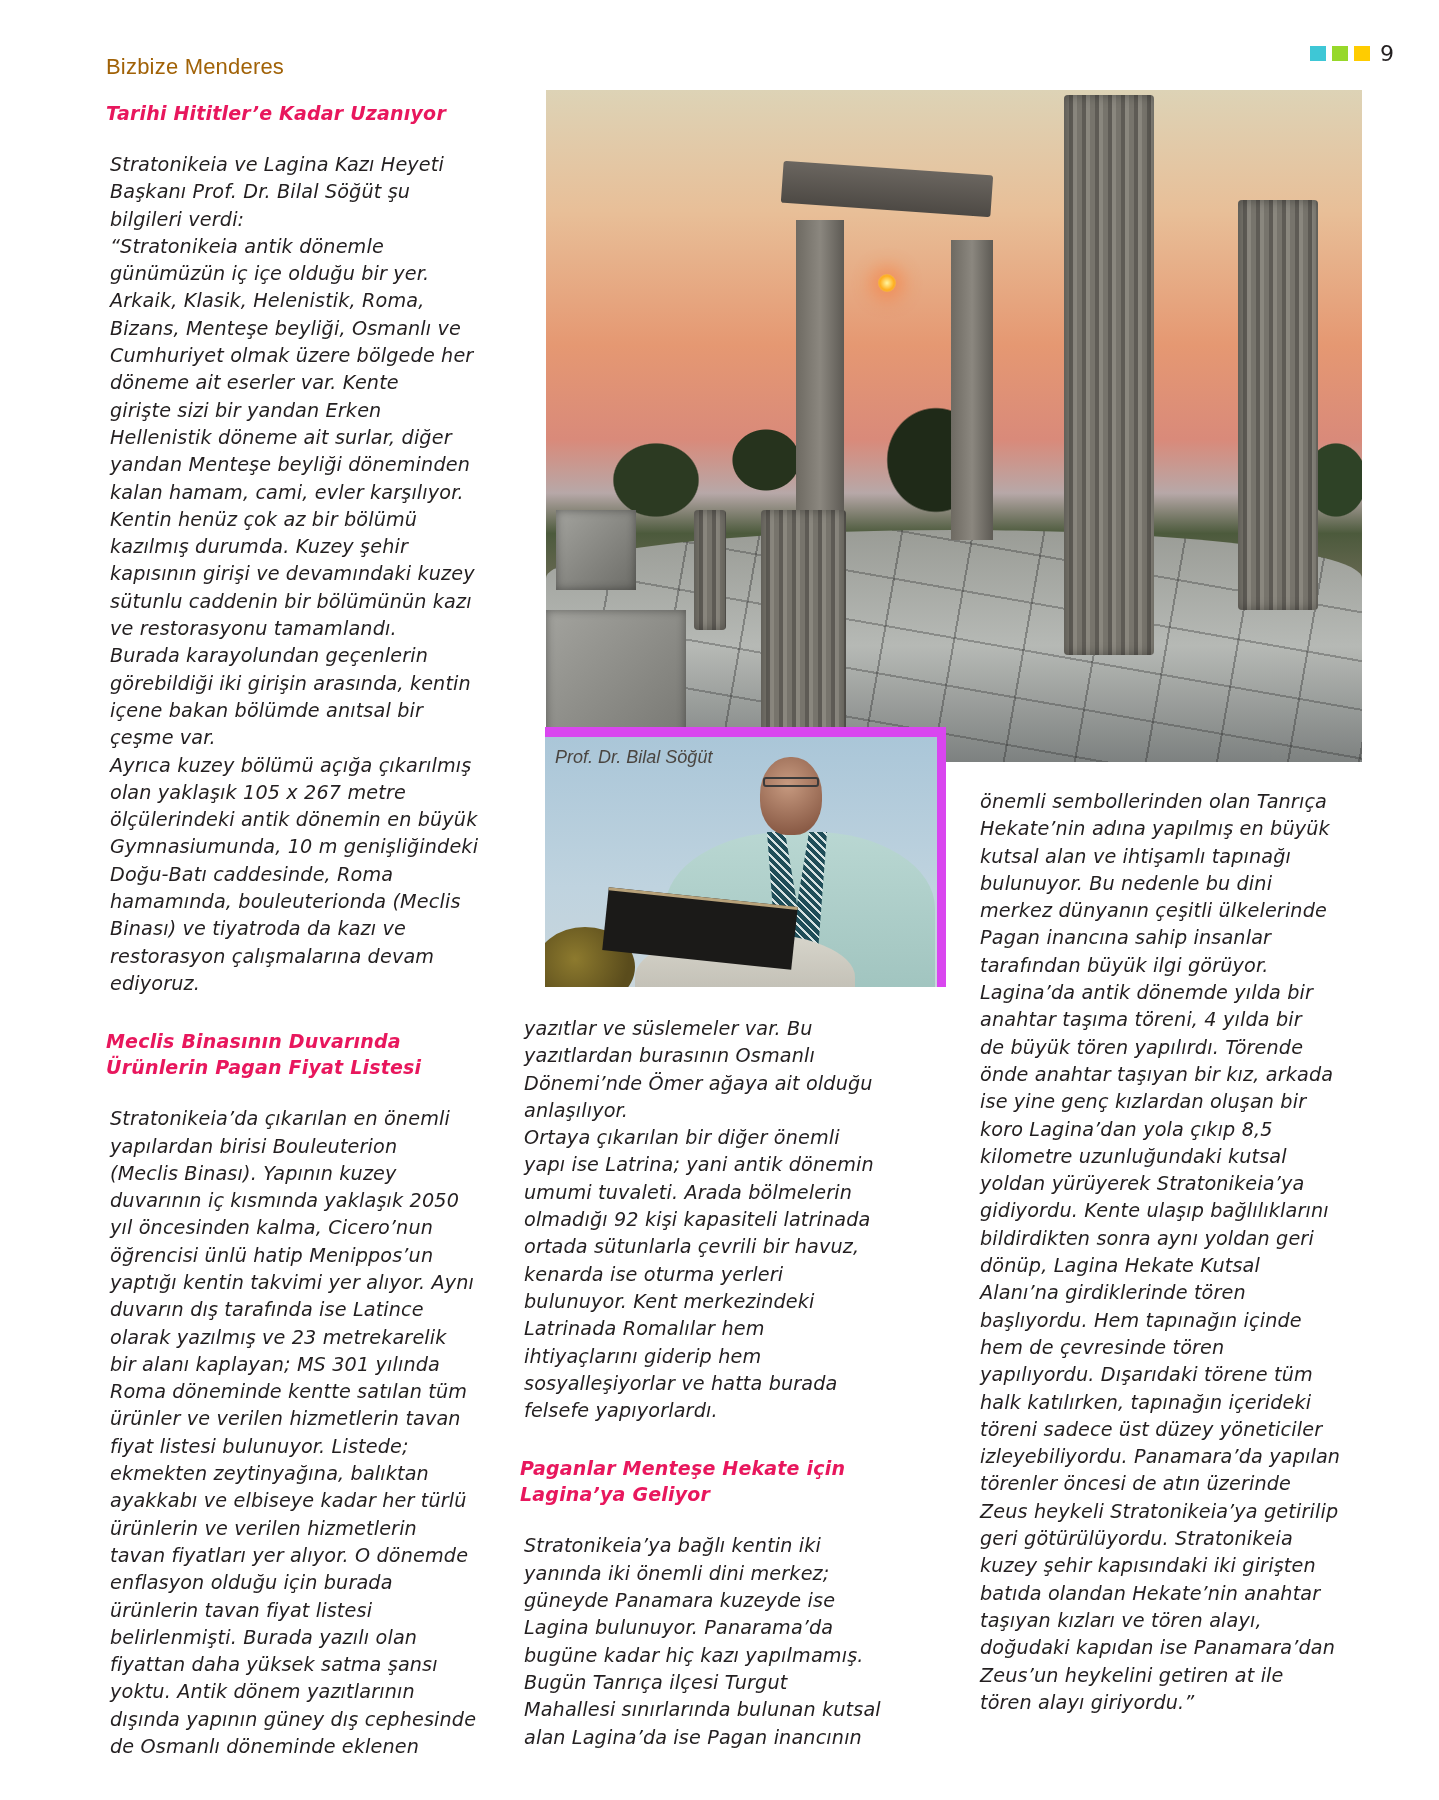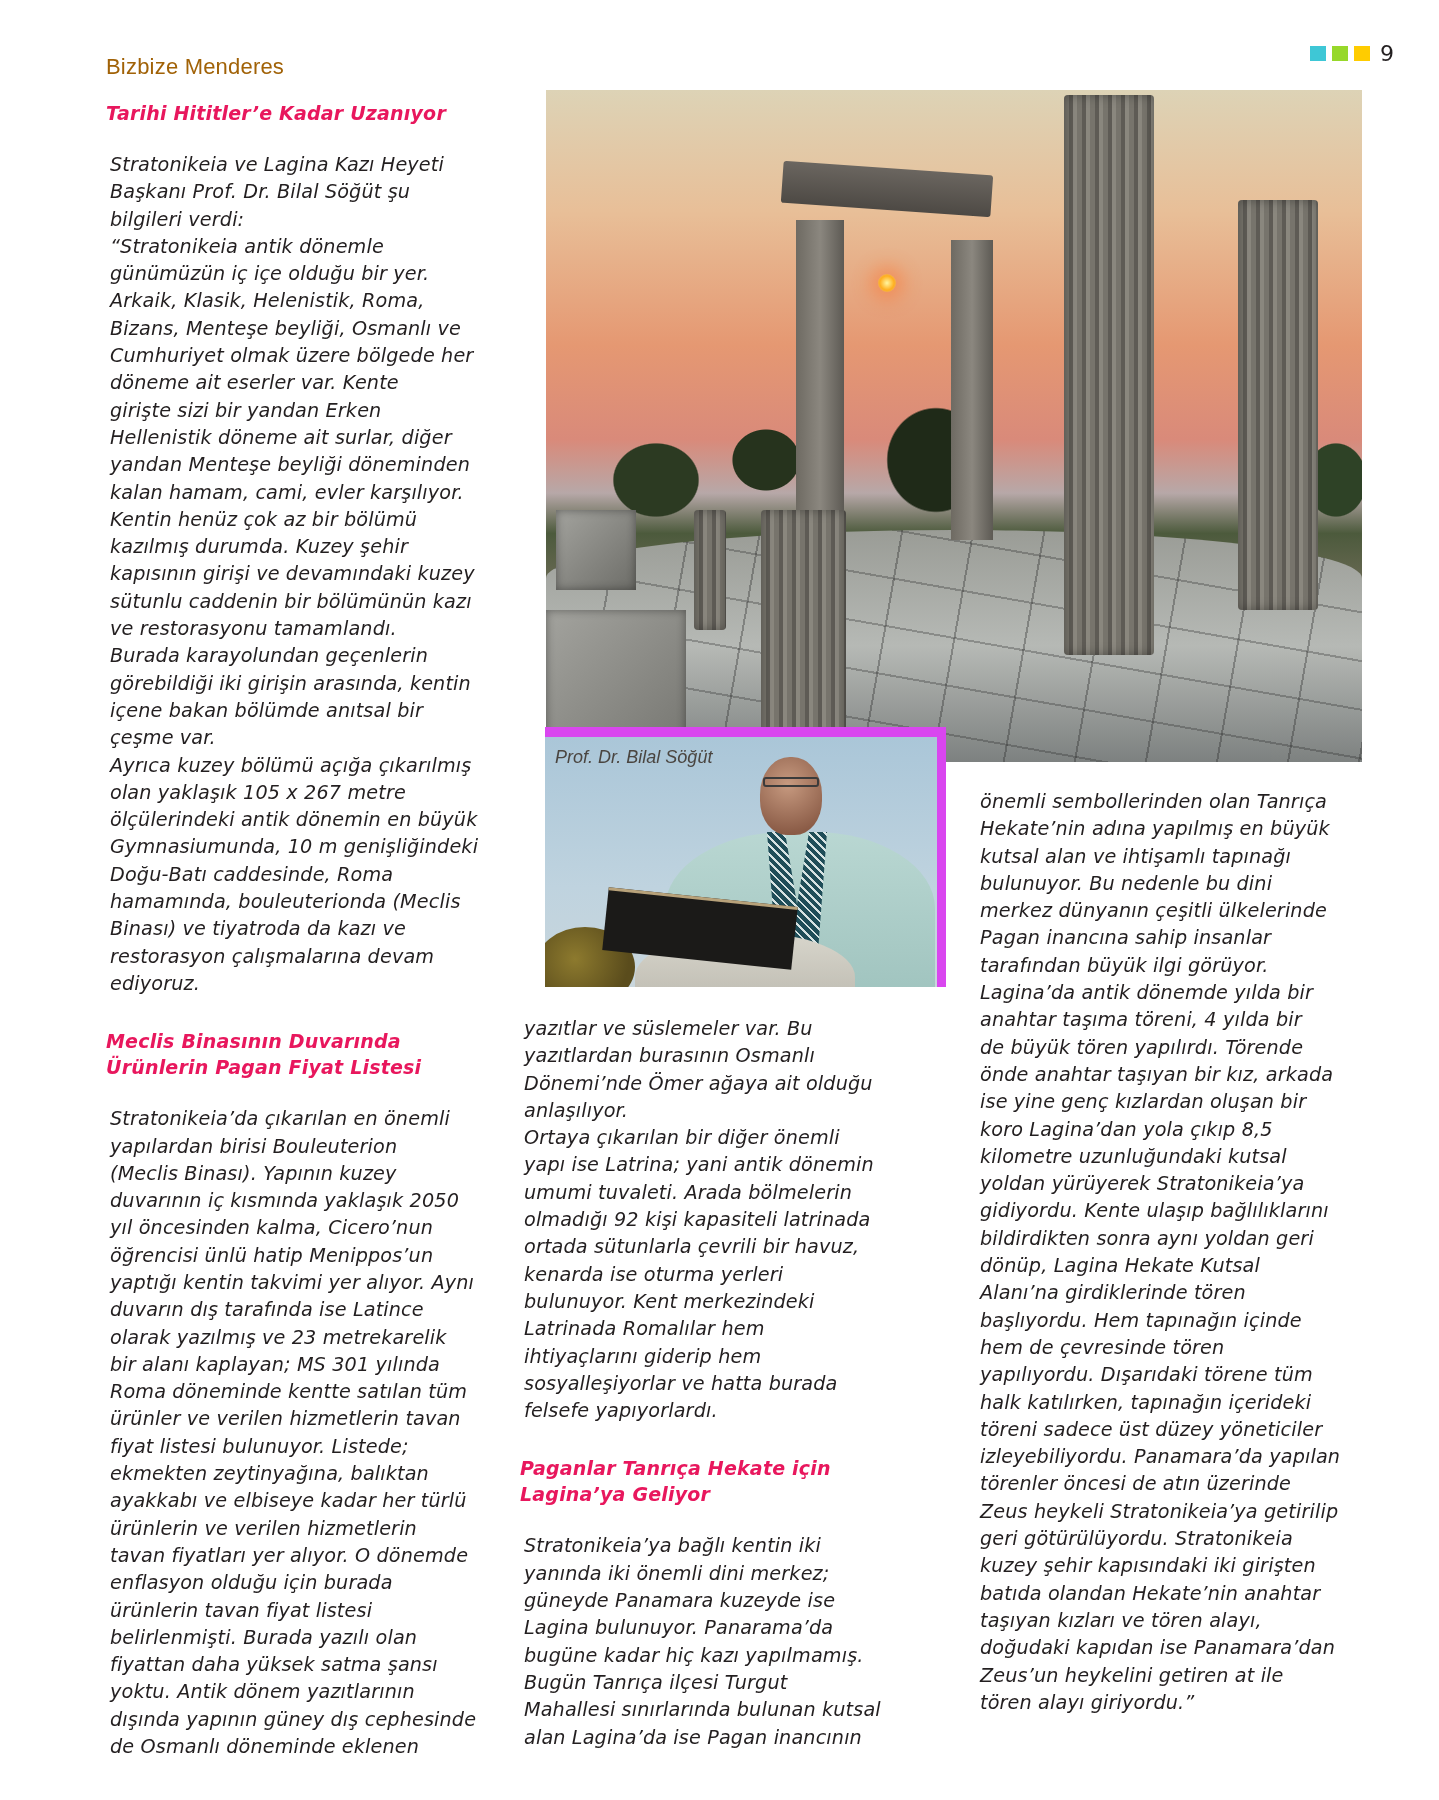--- a/index.html
+++ b/index.html
@@ -233,21 +233,21 @@
 umumi tuvaleti. Arada bölmelerin
 olmadığı 92 kişi kapasiteli latrinada
 ortada sütunlarla çevrili bir havuz,
 kenarda ise oturma yerleri
 bulunuyor. Kent merkezindeki
 Latrinada Romalılar hem
 ihtiyaçlarını giderip hem
 sosyalleşiyorlar ve hatta burada
 felsefe yapıyorlardı.</p>
   <div class="gap-b"></div>
-  <h2 style="white-space:pre-line">Paganlar Tanrıça Hekate için
+  <h2 style="white-space:pre-line">Paganlar Menteşe Hekate için
 Lagina’ya Geliyor</h2>
   <div class="gap-h"></div>
   <p>Stratonikeia’ya bağlı kentin iki
 yanında iki önemli dini merkez;
 güneyde Panamara kuzeyde ise
 Lagina bulunuyor. Panarama’da
 bugüne kadar hiç kazı yapılmamış.
 Bugün Tanrıça ilçesi Turgut
 Mahallesi sınırlarında bulunan kutsal
 alan Lagina’da ise Pagan inancının</p>

